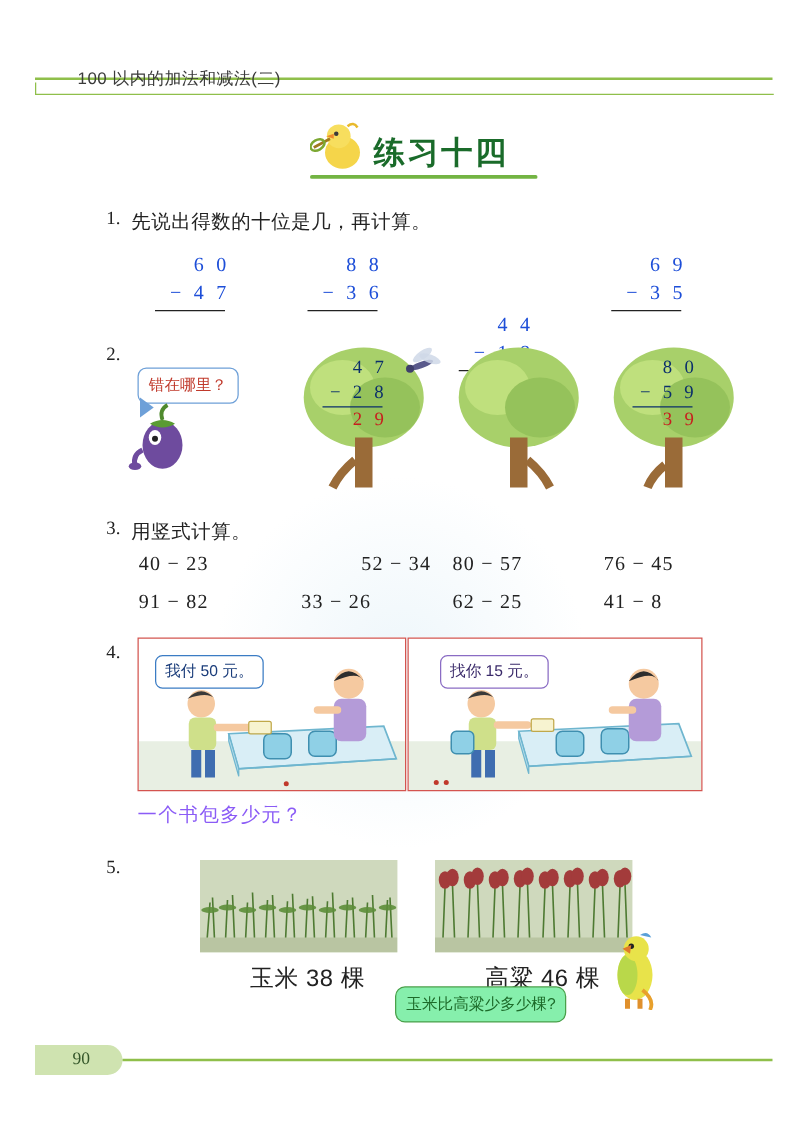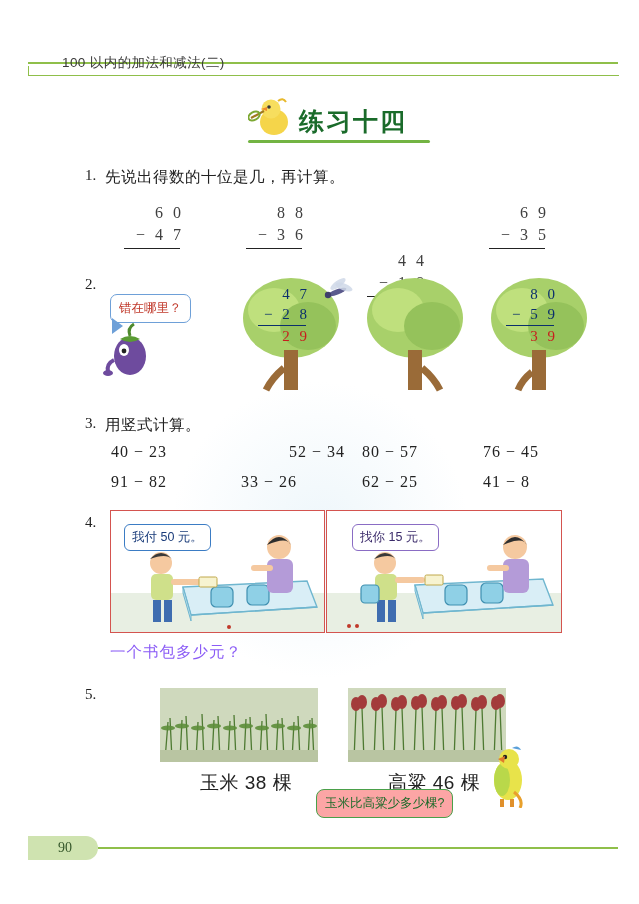--- a/index.html
+++ b/index.html
@@ -86,21 +86,21 @@
     font-size: 15.5px;
     color: #222;
     letter-spacing: 0.5px;
   }
 
   
   .vsum {
     position: absolute;
     font-family: "Liberation Serif", serif;
     font-size: 16px;
-    color: #404040;
+    color: #1d4ed8;
     text-align: right;
     line-height: 22px;
     letter-spacing: 3px;
   }
   .vsum .row { white-space: pre; }
   .vsum .bar {
     border-bottom: 1.3px solid #222;
     width: 56px;
     margin-top: 2px;
   }
@@ -188,21 +188,21 @@
   .caption {
     position: absolute;
     font-size: 19px;
     color: #222;
     letter-spacing: 0.5px;
   }
   .bubble5 {
     position: absolute;
     border: 1.5px solid #4aa04a;
     border-radius: 8px;
-    background: #fca5a5;
+    background: #86efac;
     font-size: 12.5px;
     color: #1d6b2a;
     padding: 5px 8px;
     white-space: nowrap;
   }
 
   
   .footer-bar {
     position: absolute;
     left: 28px;

